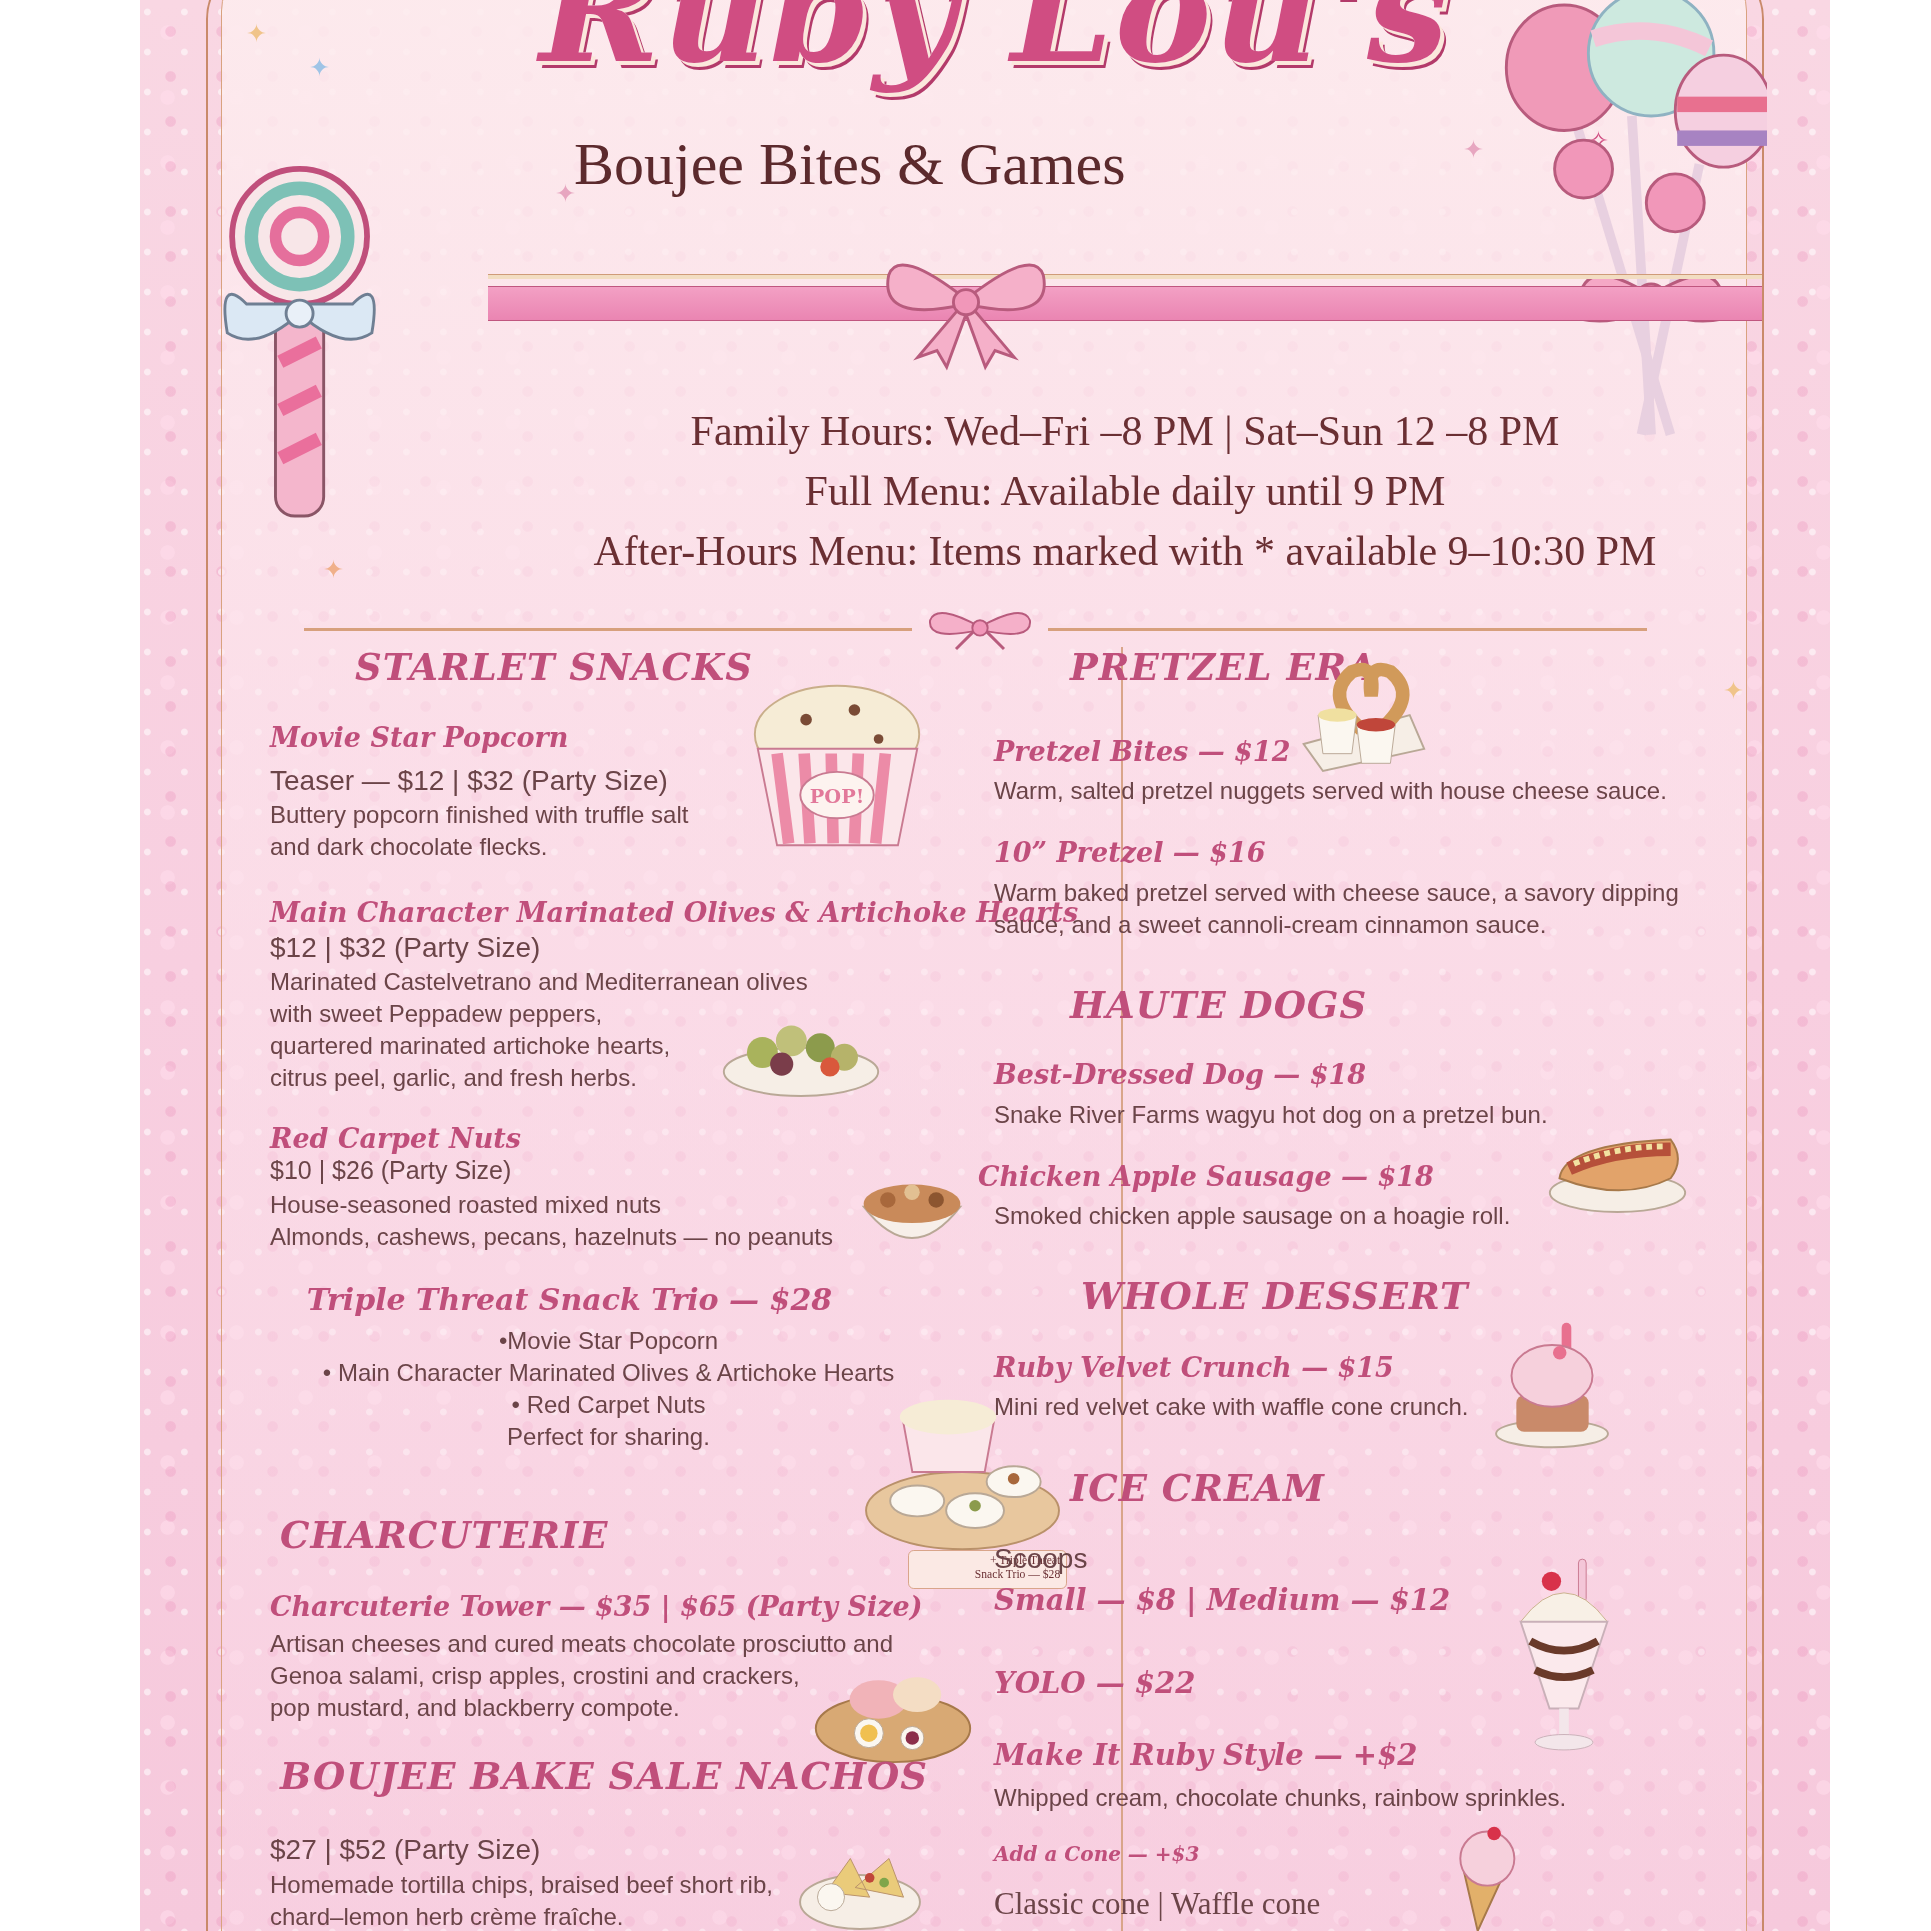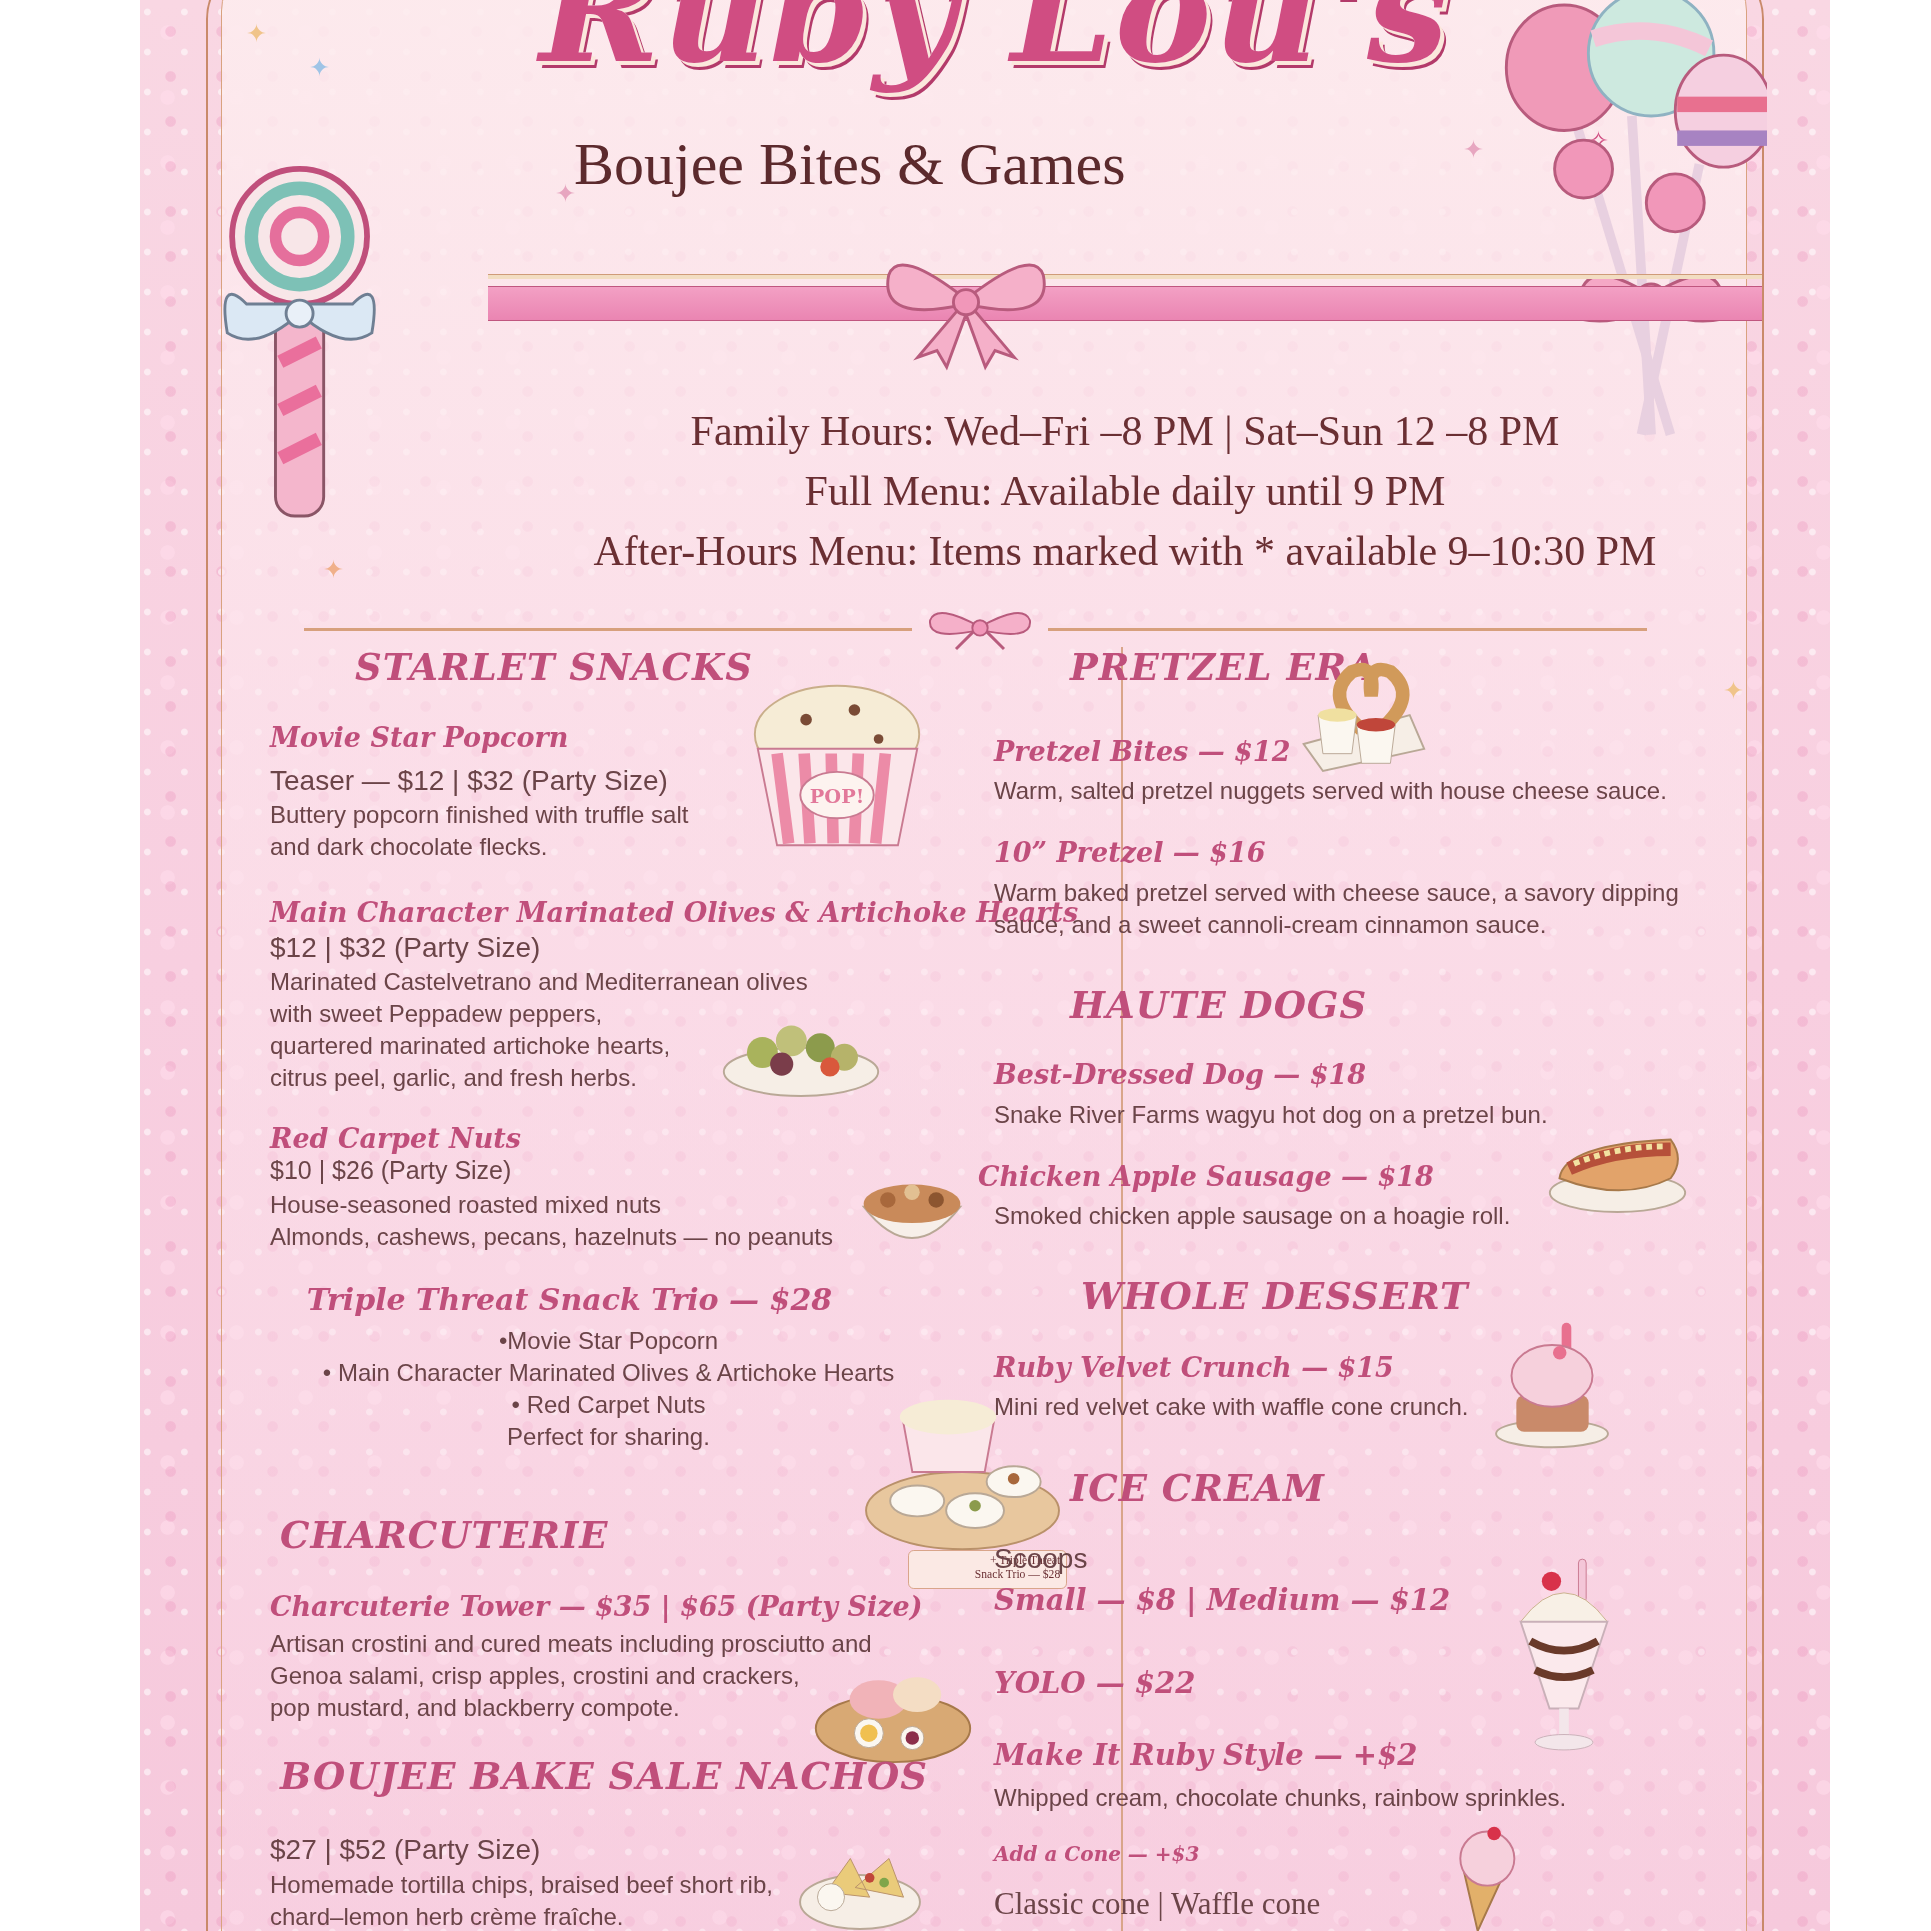--- a/index.html
+++ b/index.html
@@ -214,21 +214,21 @@
       <circle cx="160" cy="92" r="6" fill="#a8683c"></circle>
   </svg>
   <div class="badge-trio">
     <div>+ Triple Threat</div>
     <div>Snack Trio — $28</div>
   </div>
 
   <div class="section-title" style="left:140px;top:1513px;">CHARCUTERIE</div>
   <div class="item-name" style="left:130px;top:1591px;">Charcuterie Tower — $35 | $65 (Party Size)</div>
   <div class="desc" style="left:130px;top:1628px;">
-    <div>Artisan crostini and cured meats including prosciutto and</div>
+    <div>Artisan cheeses and cured meats chocolate prosciutto and</div>
     <div>Genoa salami, crisp apples, crostini and crackers,</div>
     <div>pop mustard, and blackberry compote.</div>
   </div>
   <svg class="illus" style="left:671px;top:1656px;" width="164" height="111" viewBox="0 0 170 115">
     <ellipse cx="85" cy="75" rx="80" ry="35" fill="#d8a974" stroke="#a7794a" stroke-width="2"></ellipse>
     <ellipse cx="70" cy="45" rx="30" ry="20" fill="#f1b3b8"></ellipse>
       <ellipse cx="110" cy="40" rx="25" ry="18" fill="#f4ddc4"></ellipse>
     <circle cx="60" cy="80" r="15" fill="#fbf7f0" stroke="#b9a896"></circle>
       <circle cx="60" cy="80" r="9" fill="#f0c050"></circle>
     <circle cx="105" cy="85" r="12" fill="#fbf7f0" stroke="#b9a896"></circle>

